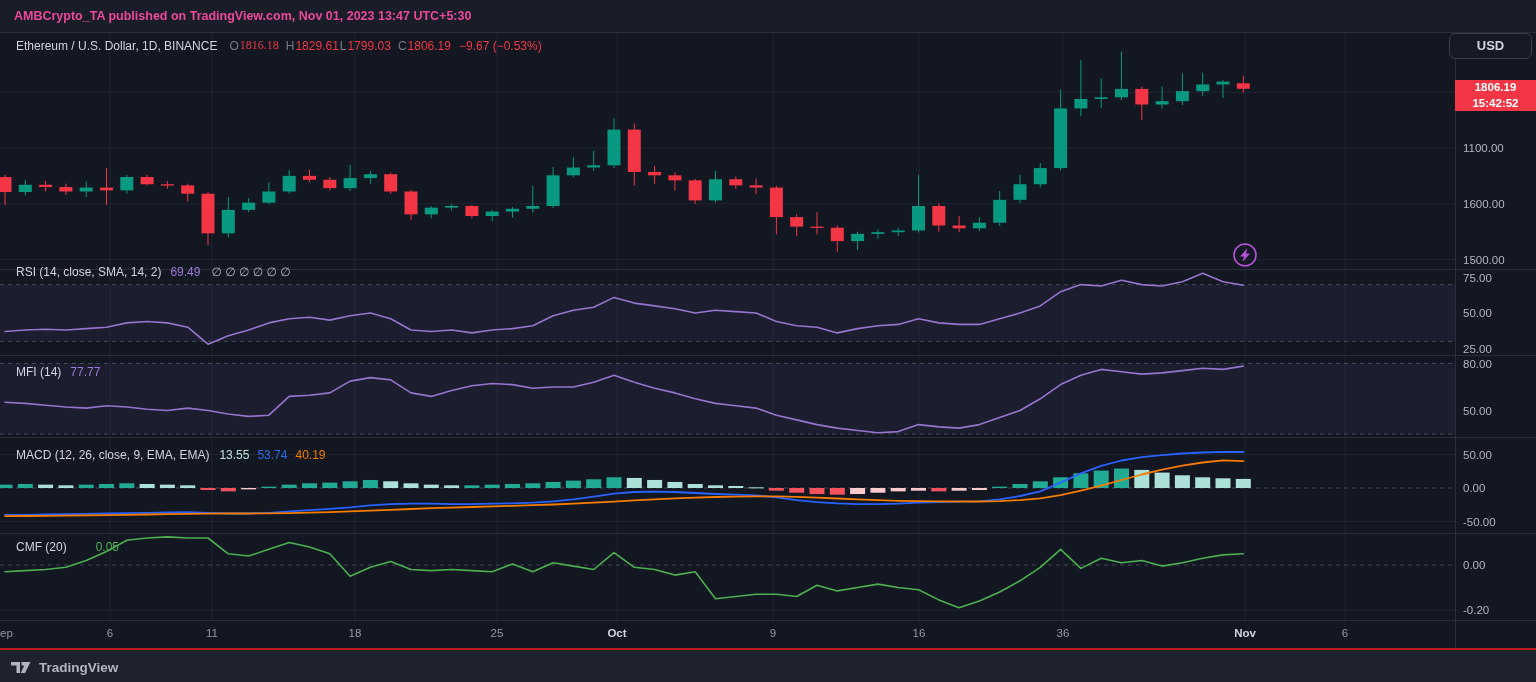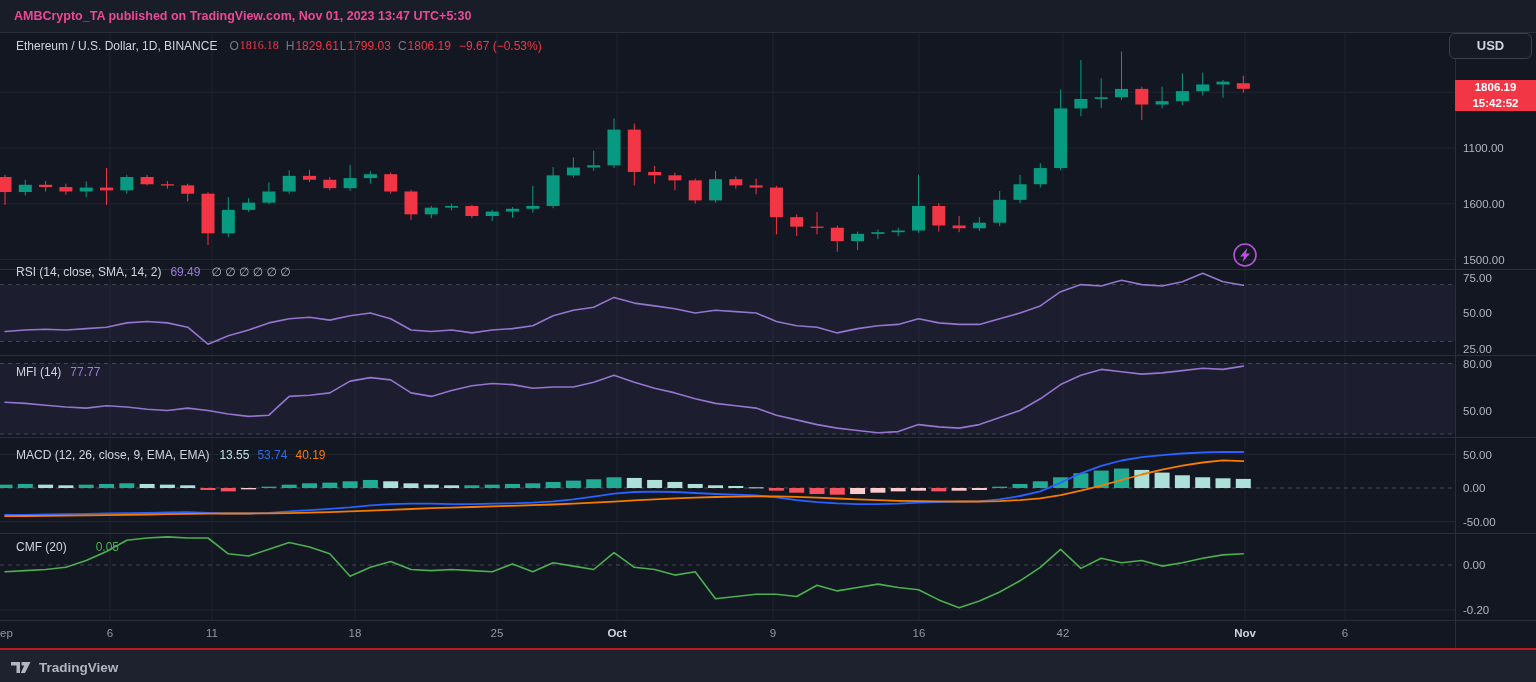--- a/index.html
+++ b/index.html
@@ -322,21 +322,21 @@
 
   <div class="time-axis" id="time-axis">
       <div class="time-tick edge">ep</div>
       <div class="time-tick" style="left: 110px;">6</div>
       <div class="time-tick" style="left: 212px;">11</div>
       <div class="time-tick" style="left: 355px;">18</div>
       <div class="time-tick" style="left: 497px;">25</div>
       <div class="time-tick major" style="left: 617px;">Oct</div>
       <div class="time-tick" style="left: 773px;">9</div>
       <div class="time-tick" style="left: 919px;">16</div>
-      <div class="time-tick" style="left: 1063px;">42</div>
+      <div class="time-tick" style="left: 1063px;">36</div>
       <div class="time-tick major" style="left: 1245px;">Nov</div>
       <div class="time-tick" style="left: 1345px;">6</div>
     </div>
 
   <div class="usd-btn">USD</div>
 
   <div class="price-tag">
     <div>1806.19</div>
     <div>15:42:52</div>
   </div>

